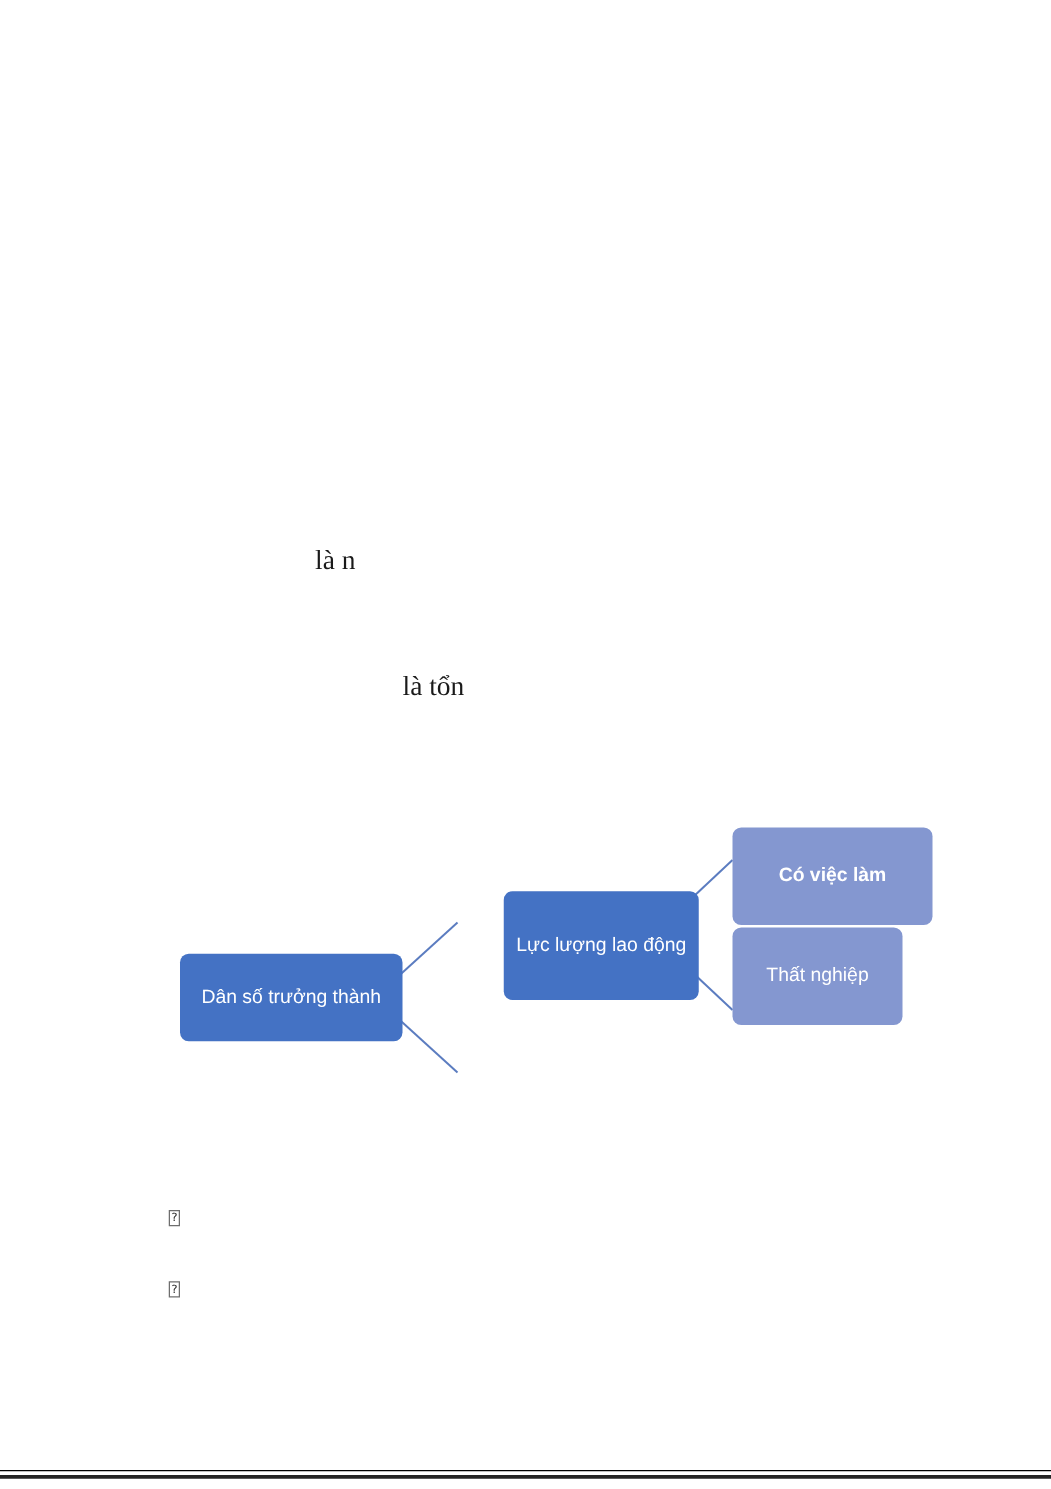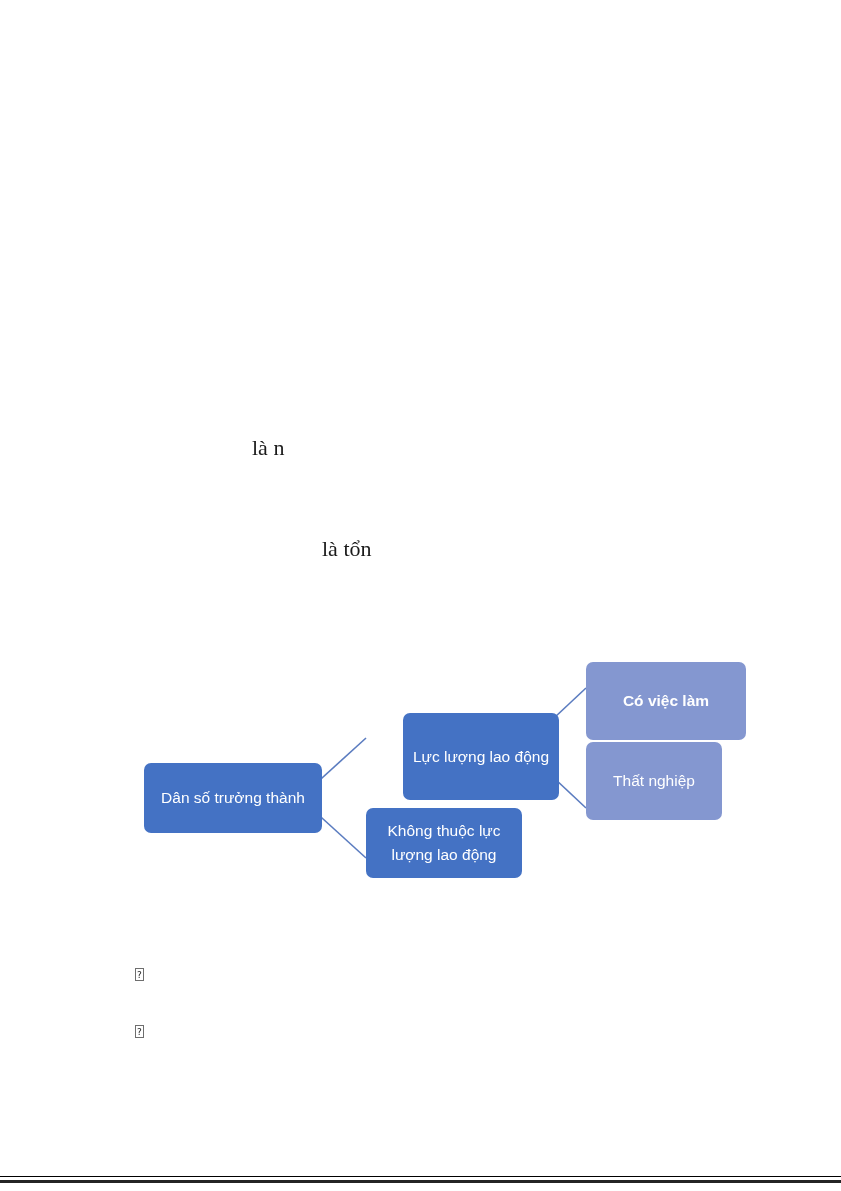--- a/index.html
+++ b/index.html
@@ -126,21 +126,20 @@
 
       <line x1="522" y1="128" x2="586" y2="68" stroke="#5b7cc0" stroke-width="1.6"></line>
 
       <line x1="522" y1="128" x2="586" y2="188" stroke="#5b7cc0" stroke-width="1.6"></line>
     </svg>
 
     <div class="node node-dark" id="node-root">Dân số trưởng thành</div>
 
     <div class="node node-dark" id="node-laborforce">Lực lượng lao động</div>
 
-    <div class="node node-dark" id="node-notinlabor">Không thuộc lực lượng lao động</div>
 
     <div class="node node-light" id="node-employed">Có việc làm</div>
 
     <div class="node node-light" id="node-unemployed">Thất nghiệp</div>
   </div>
 
   <div class="tofu" id="tofu-1">?</div>
 
   <div class="tofu" id="tofu-2">?</div>
 

